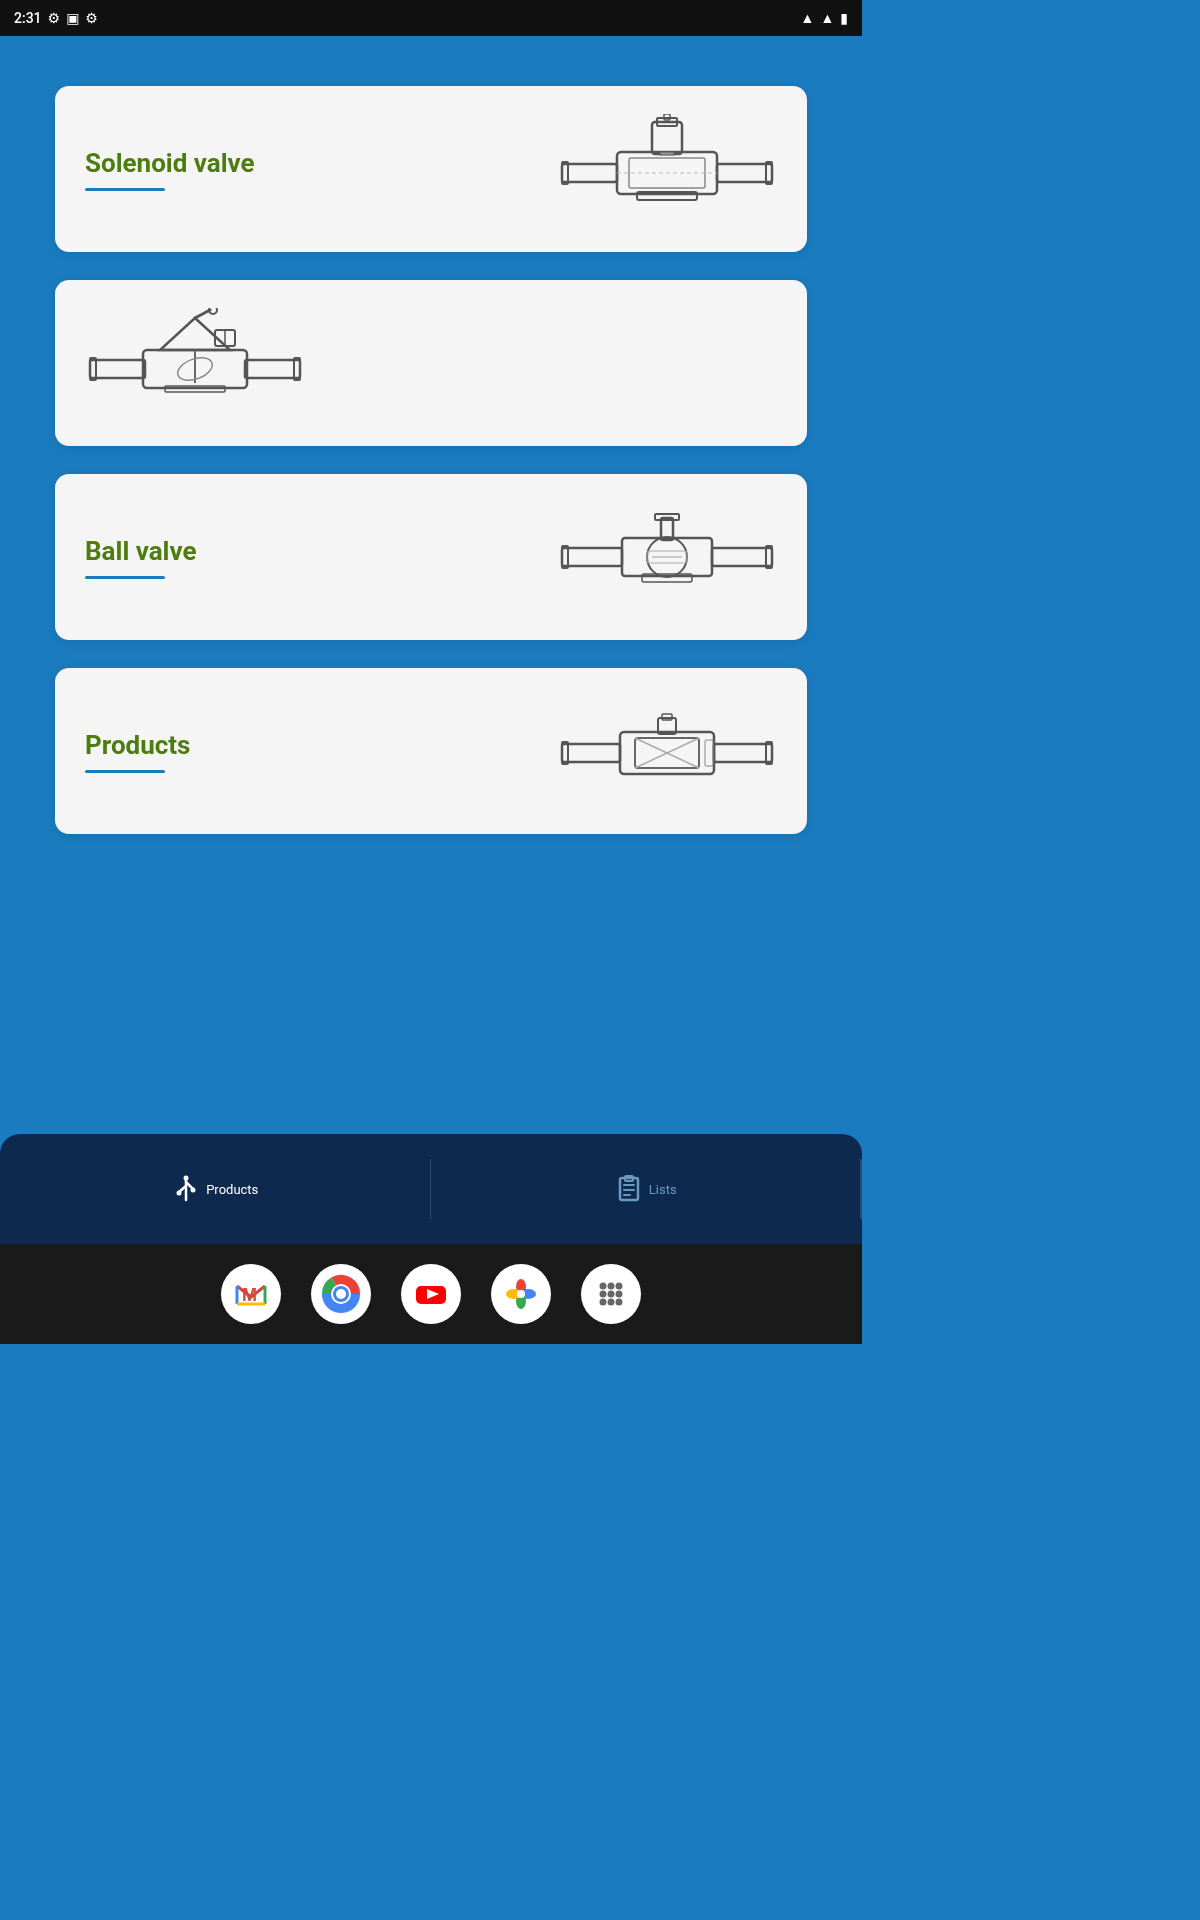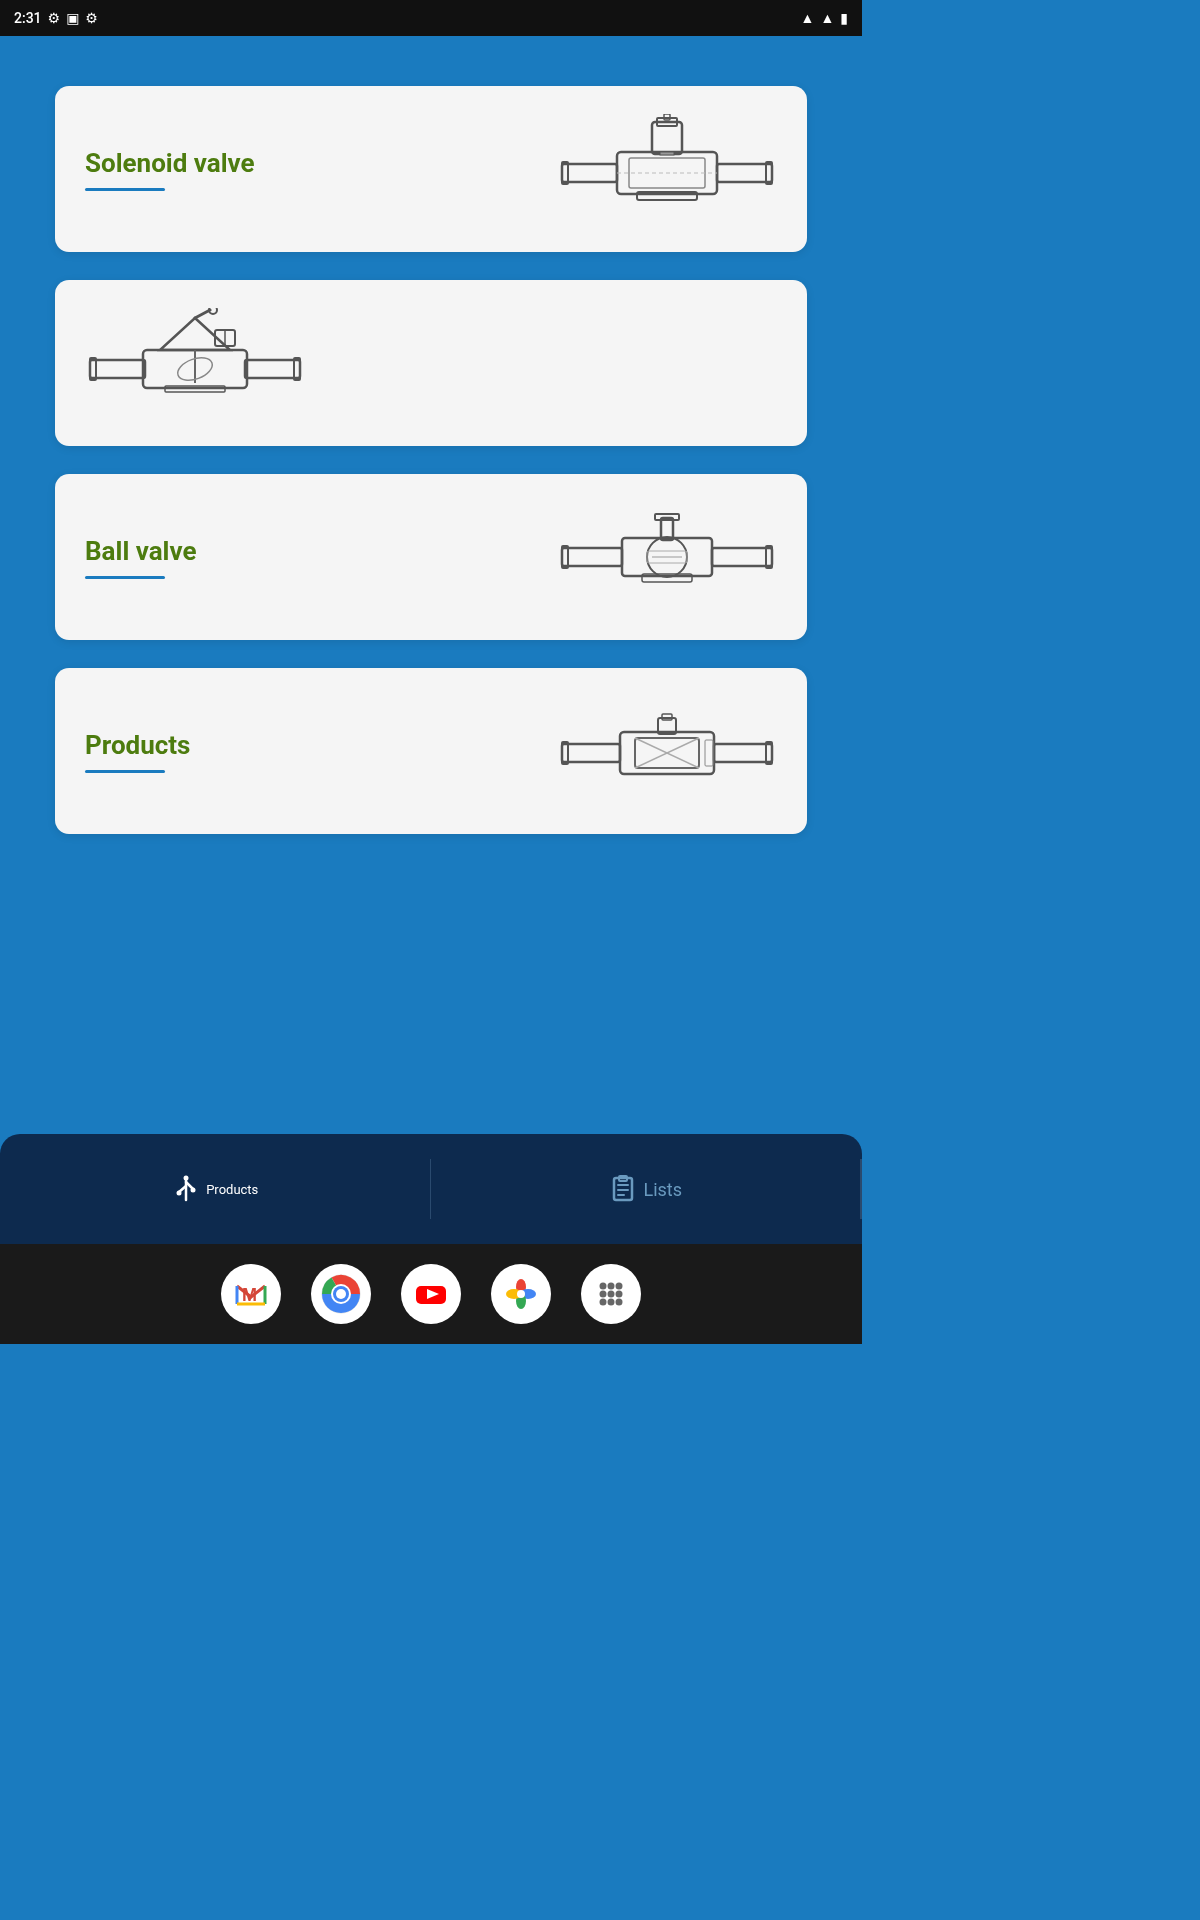--- a/index.html
+++ b/index.html
@@ -335,21 +335,21 @@
   <div class="nav-divider"></div>
   <div class="nav-item">
     <svg width="30" height="30" viewBox="0 0 30 30" fill="none" xmlns="http://www.w3.org/2000/svg">
 
       <rect x="6" y="4" width="18" height="22" rx="2" stroke="#6a9abf" stroke-width="2.5" fill="none"></rect>
       <line x1="10" y1="11" x2="20" y2="11" stroke="#6a9abf" stroke-width="2" stroke-linecap="round"></line>
       <line x1="10" y1="16" x2="20" y2="16" stroke="#6a9abf" stroke-width="2" stroke-linecap="round"></line>
       <line x1="10" y1="21" x2="16" y2="21" stroke="#6a9abf" stroke-width="2" stroke-linecap="round"></line>
       <rect x="11" y="2" width="8" height="5" rx="1" stroke="#6a9abf" stroke-width="2" fill="none"></rect>
     </svg>
-    <span style="color:#6a9abf;font-size:18px;">Lists</span>
+    <span style="color:#6a9abf;font-size:13px;">Lists</span>
   </div>
   <div class="nav-divider"></div>
   <div class="nav-divider"></div>
 </div>
 
 <div class="android-dock">
 
   <div class="dock-icon dock-gmail">
     <svg width="36" height="36" viewBox="0 0 36 36" xmlns="http://www.w3.org/2000/svg">
       <path d="M4 10 L18 21 L32 10 L32 28 L4 28 Z" fill="white" stroke="none"></path>

